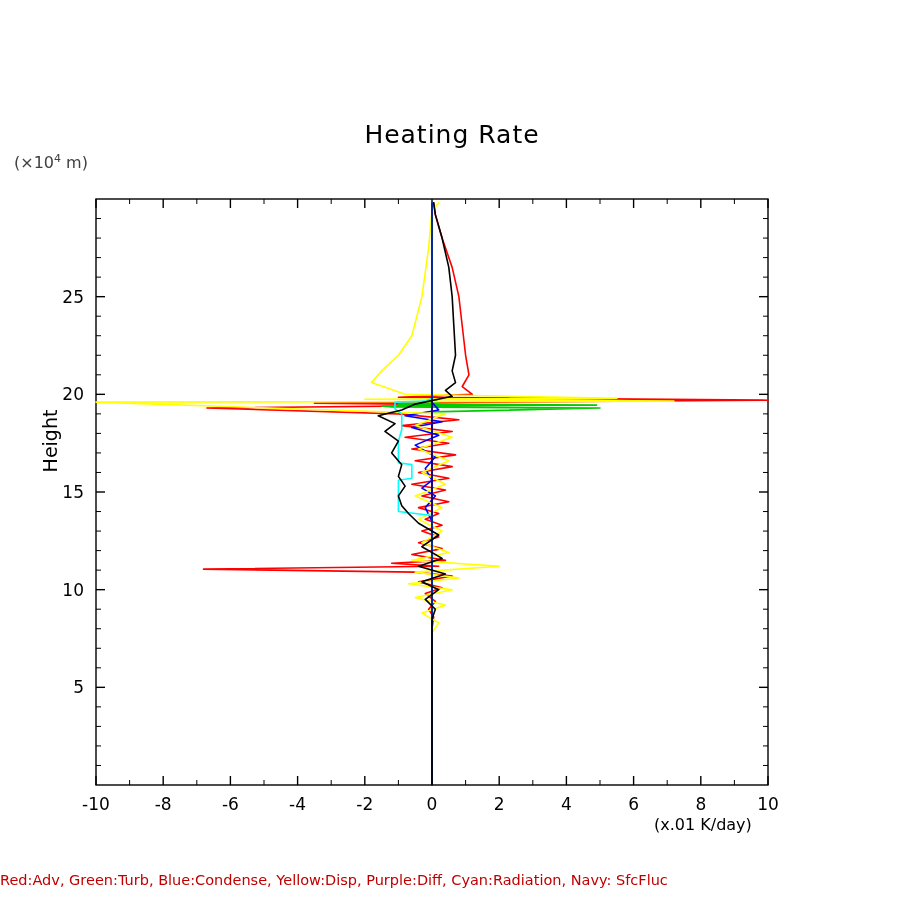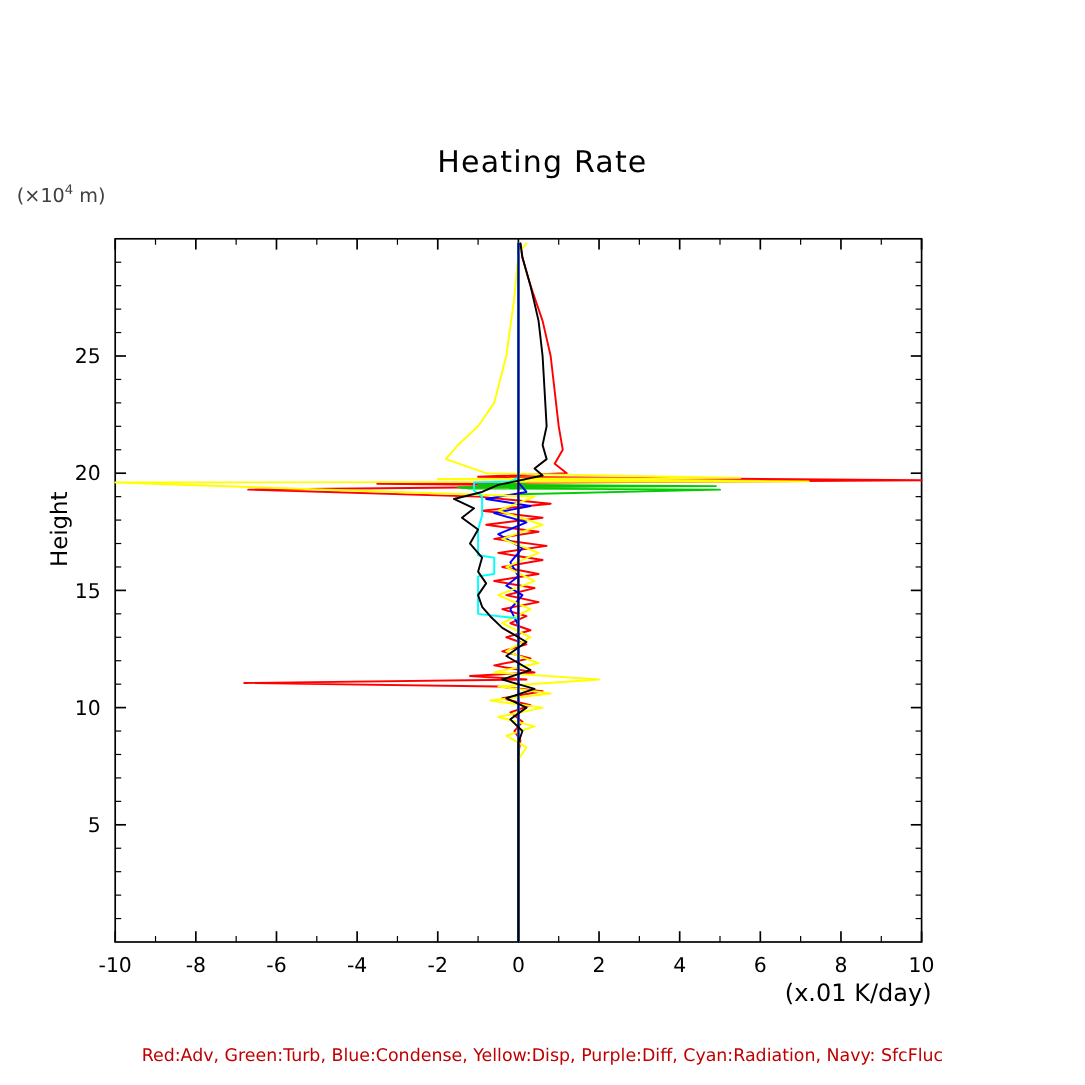--- a/index.html
+++ b/index.html
@@ -49,29 +49,28 @@
     text-align: center;
     font-size: 19px;
     transform: rotate(-90deg);
     transform-origin: 50% 50%;
     color: #000;
   }
   .xunit {
     position: absolute;
     left: 654px;
     top: 815px;
-    font-size: 20px;
+    font-size: 16px;
     color: #000;
   }
   .legend {
     position: absolute;
     left: 0;
     top: 872px;
     width: 904px;
-    text-align: center;
     font-size: 14.5px;
     color: #c00000;
     white-space: nowrap;
   }
   svg.plot {
     position: absolute;
     left: 0;
     top: 0;
   }
   text.tick {

